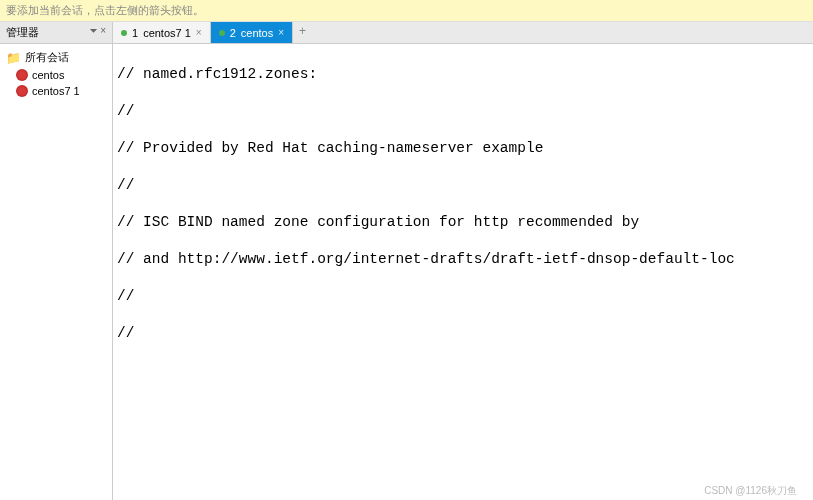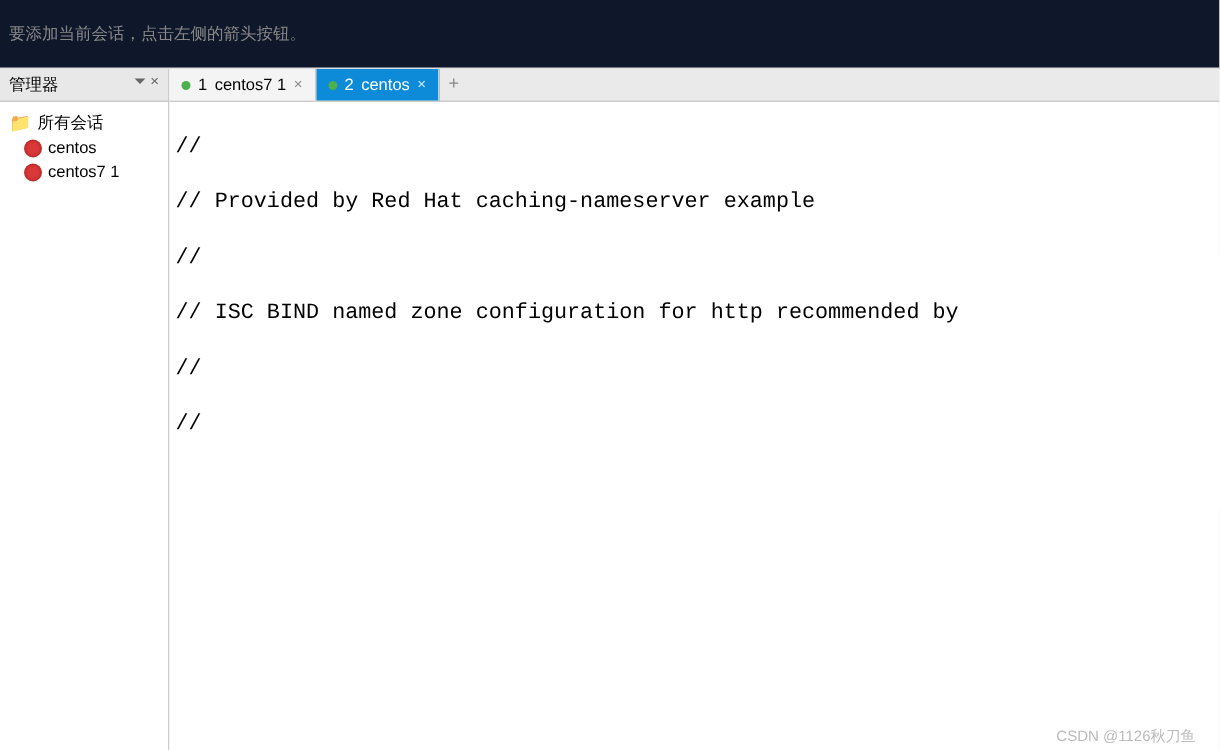--- a/index.html
+++ b/index.html
@@ -1,17 +1,17 @@
 <!DOCTYPE html>
 <html><head>
 <meta charset="utf-8">
 <style>
 * { margin: 0; padding: 0; box-sizing: border-box; }
 body { font-family: "Microsoft YaHei", Arial, sans-serif; font-size: 12px; background: #f0f0f0; width: 813px; height: 500px; overflow: hidden; position: relative; }
-.hint-bar { background: #0f172a; color: #888; padding: 15px 6px; font-size: 11px; border-bottom: 1px solid #ddd; }
+.hint-bar { background: #fef9c3; color: #888; padding: 3px 6px; font-size: 11px; border-bottom: 1px solid #ddd; }
 .main { display: flex; height: calc(100% - 20px); }
 .sidebar { width: 113px; background: #fff; border-right: 1px solid #ccc; }
 .sidebar-title { background: #e8e8e8; padding: 3px 6px; font-size: 11px; border-bottom: 1px solid #ccc; display: flex; justify-content: space-between; }
 .pin-icon { font-size: 10px; color: #666; }
 .tree { padding: 4px 2px; }
 .tree-item { padding: 2px 4px; display: flex; align-items: center; gap: 4px; cursor: pointer; }
 .tree-root { font-size: 11px; }
 .tree-child { padding-left: 14px; font-size: 11px; }
 .folder-icon { color: #d9a74a; font-size: 12px; }
 .term-icon { width: 12px; height: 12px; display: inline-block; background: radial-gradient(circle, #d93838 40%, #9e1b1b 100%); border-radius: 50%; }
@@ -69,24 +69,26 @@
         <span>2</span>
         <span>centos</span>
         <span class="close">×</span>
       </div>
       <div class="tab-add">
         <span>+</span>
       </div>
     </div>
 
     <div class="editor">
+<div class="code-line">// named.rfc1912.zones:</div>
 <div class="code-line">//</div>
 <div class="code-line">// Provided by Red Hat caching-nameserver example</div>
 <div class="code-line">//</div>
 <div class="code-line">// ISC BIND named zone configuration for http recommended by</div>
+<div class="code-line">// and http://www.ietf.org/internet-drafts/draft-ietf-dnsop-default-loc</div>
 <div class="code-line">//</div>
 <div class="code-line">//</div>
 <div class="code-line"> </div>
 
 
 
 
 
 
     </div>

